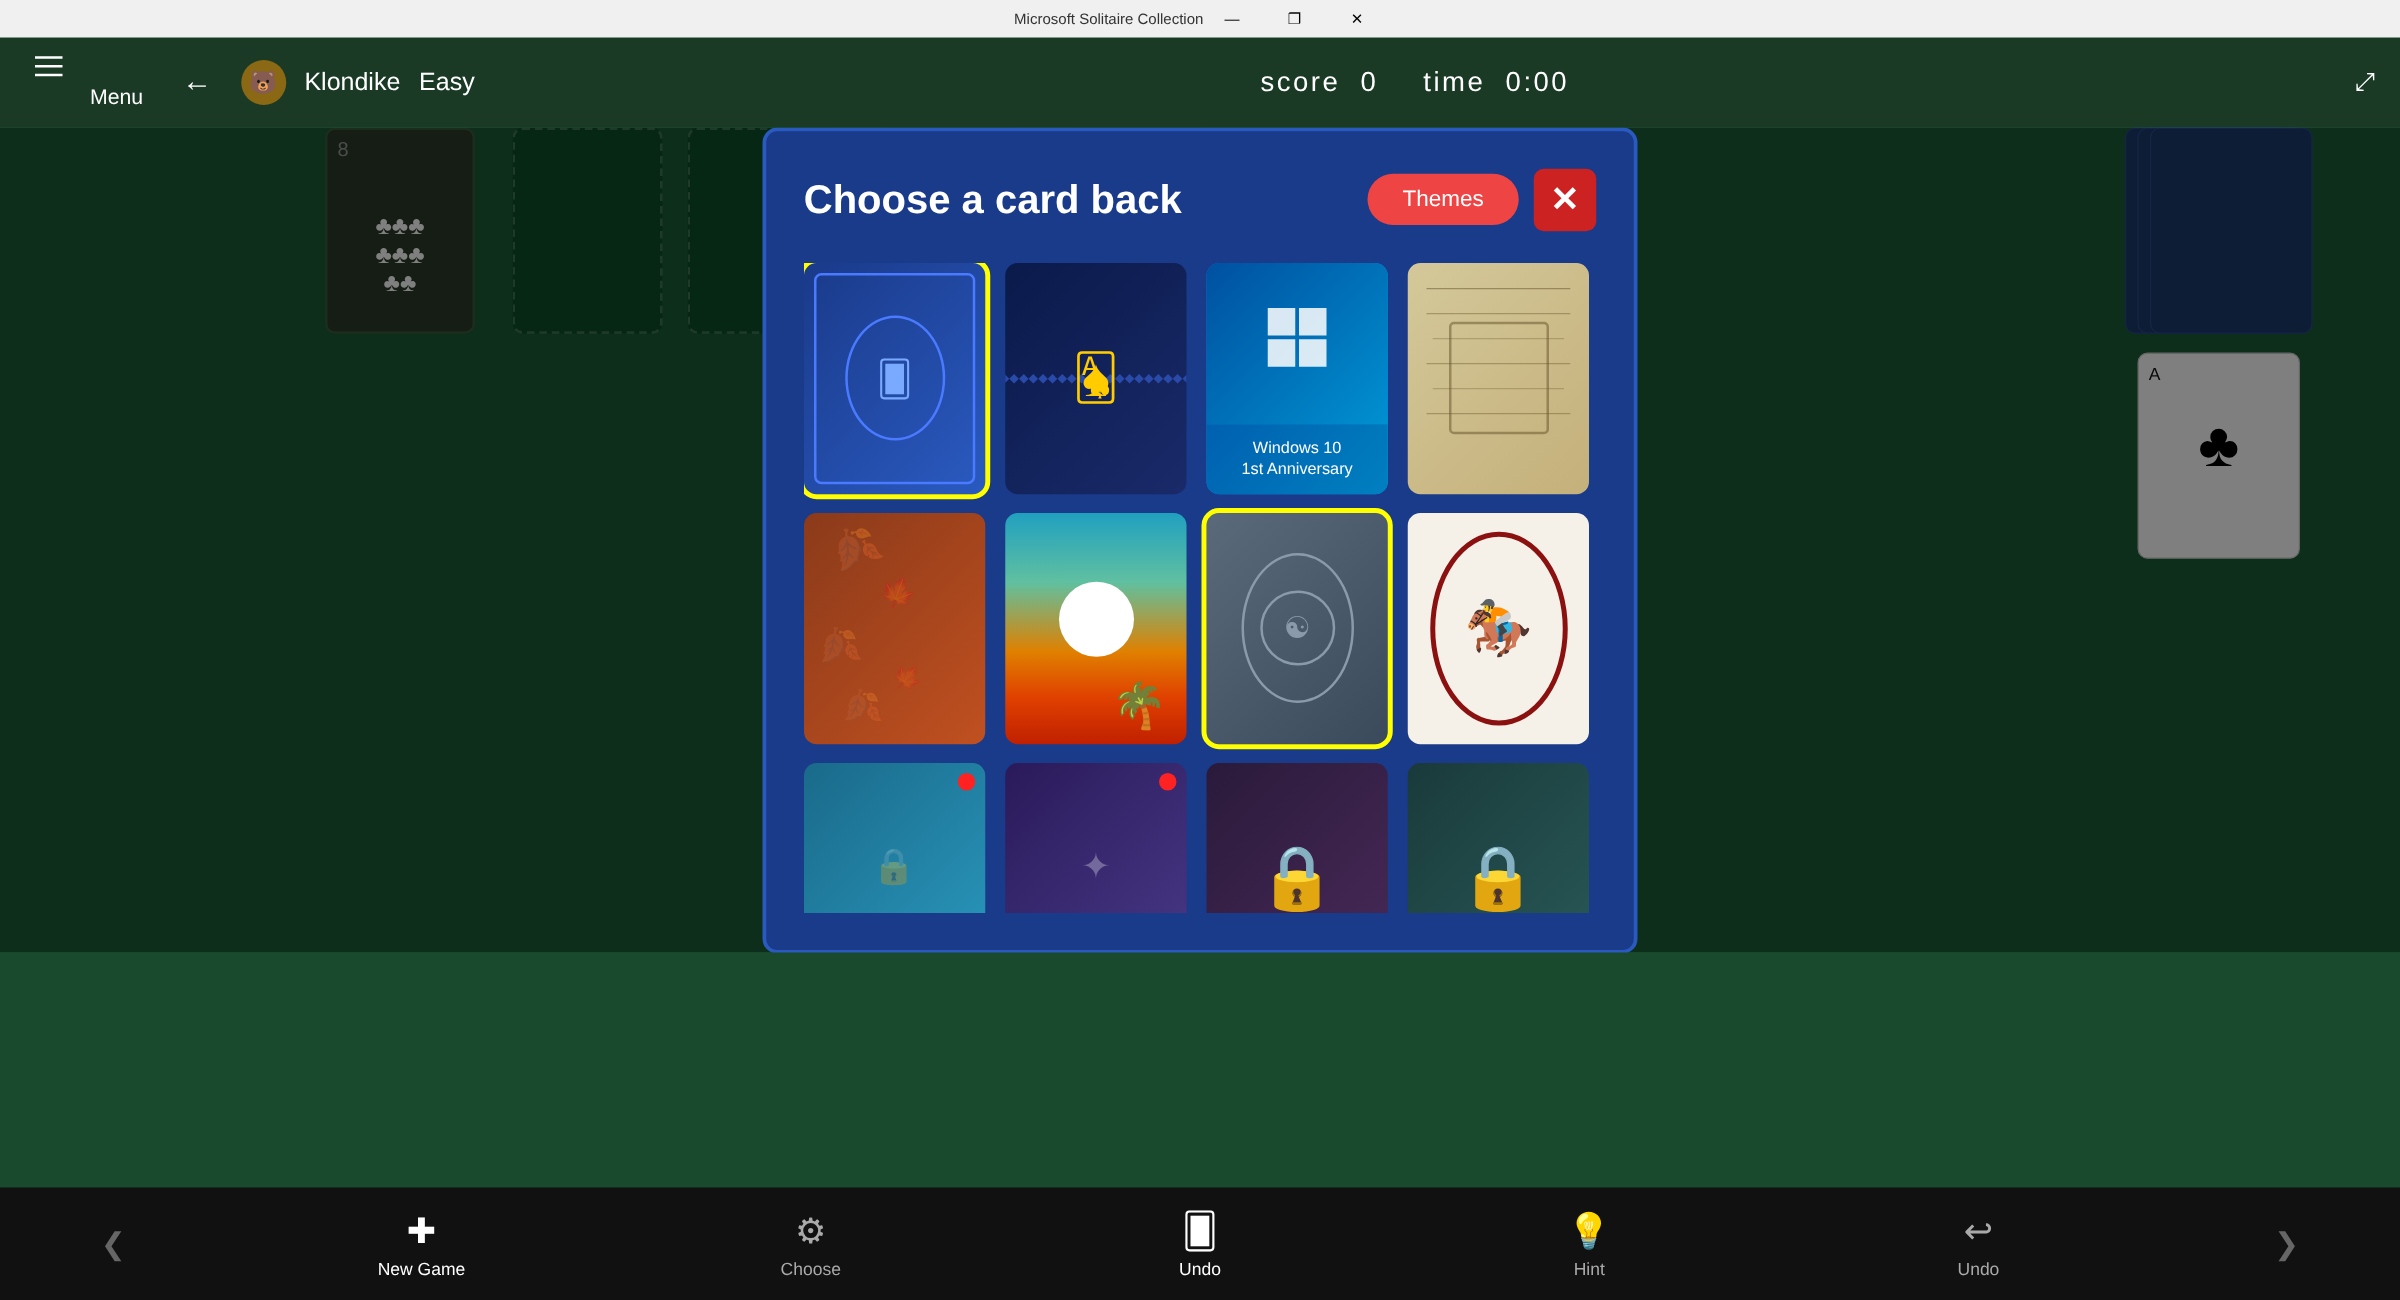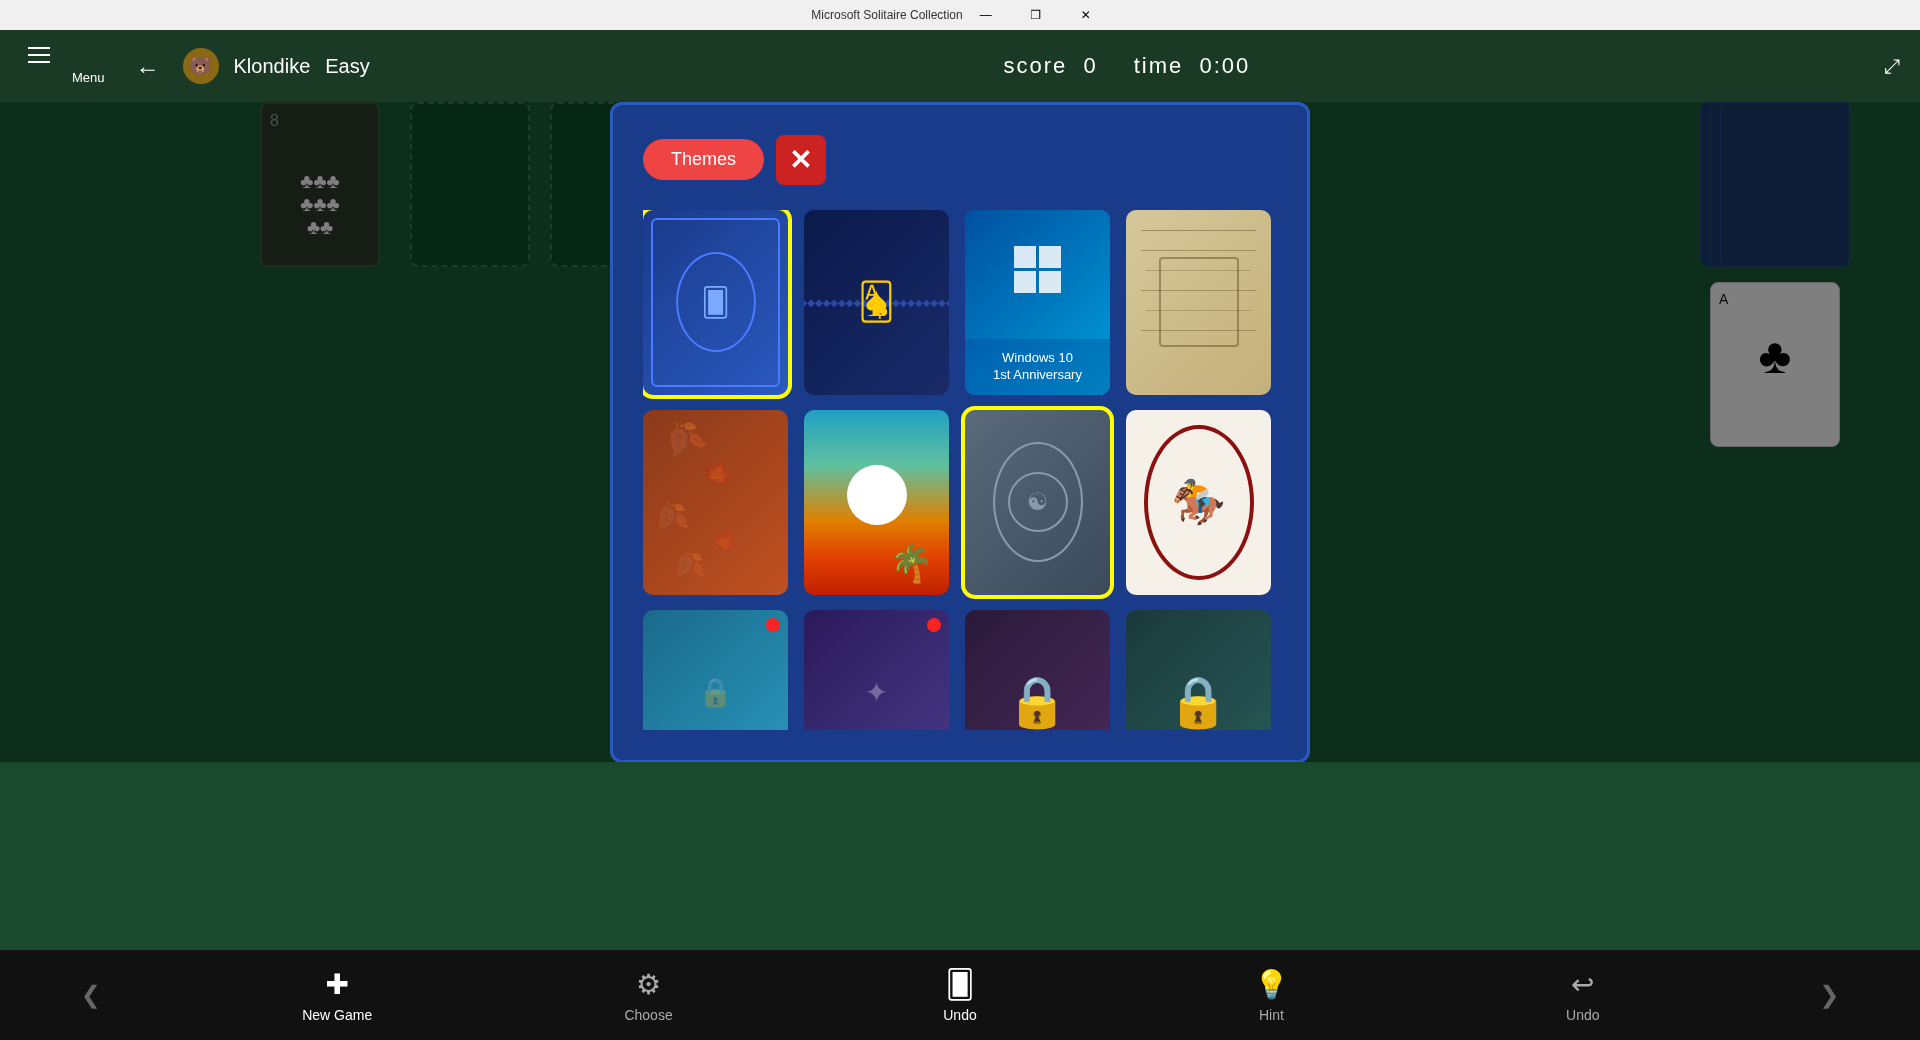--- a/index.html
+++ b/index.html
@@ -70,21 +70,21 @@
       padding: 8px;
     }
     .menu-btn span {
       display: block;
       width: 22px;
       height: 2px;
       background: white;
     }
     .menu-label {
       color: white;
-      font-size: 13px;
+      font-size: 17px;
       margin-top: 2px;
       padding-left: 44px;
     }
     .back-btn {
       background: transparent;
       border: none;
       color: white;
       font-size: 24px;
       cursor: pointer;
       padding: 8px;
@@ -535,20 +535,21 @@
 
     <div style="position:absolute;top:180px;left:10px;width:130px;height:165px;background:white;border-radius:8px;border:1px solid #ccc;display:flex;flex-direction:column;padding:8px;">
       <div style="font-size:14px;color:#111;">A</div>
       <div style="font-size:50px;text-align:center;margin-top:20px;">♣</div>
     </div>
   </div>
 
   <div class="modal-overlay">
     <div class="modal">
       <div class="modal-header">
+        <h2 class="modal-title">Choose a card back</h2>
         <div class="modal-header-right">
           <button class="themes-btn">Themes</button>
           <button class="close-btn">✕</button>
         </div>
       </div>
 
       <div class="cards-grid">
 
         <div class="card-item card-blue-ornate selected">
           <div class="inner-pattern">

